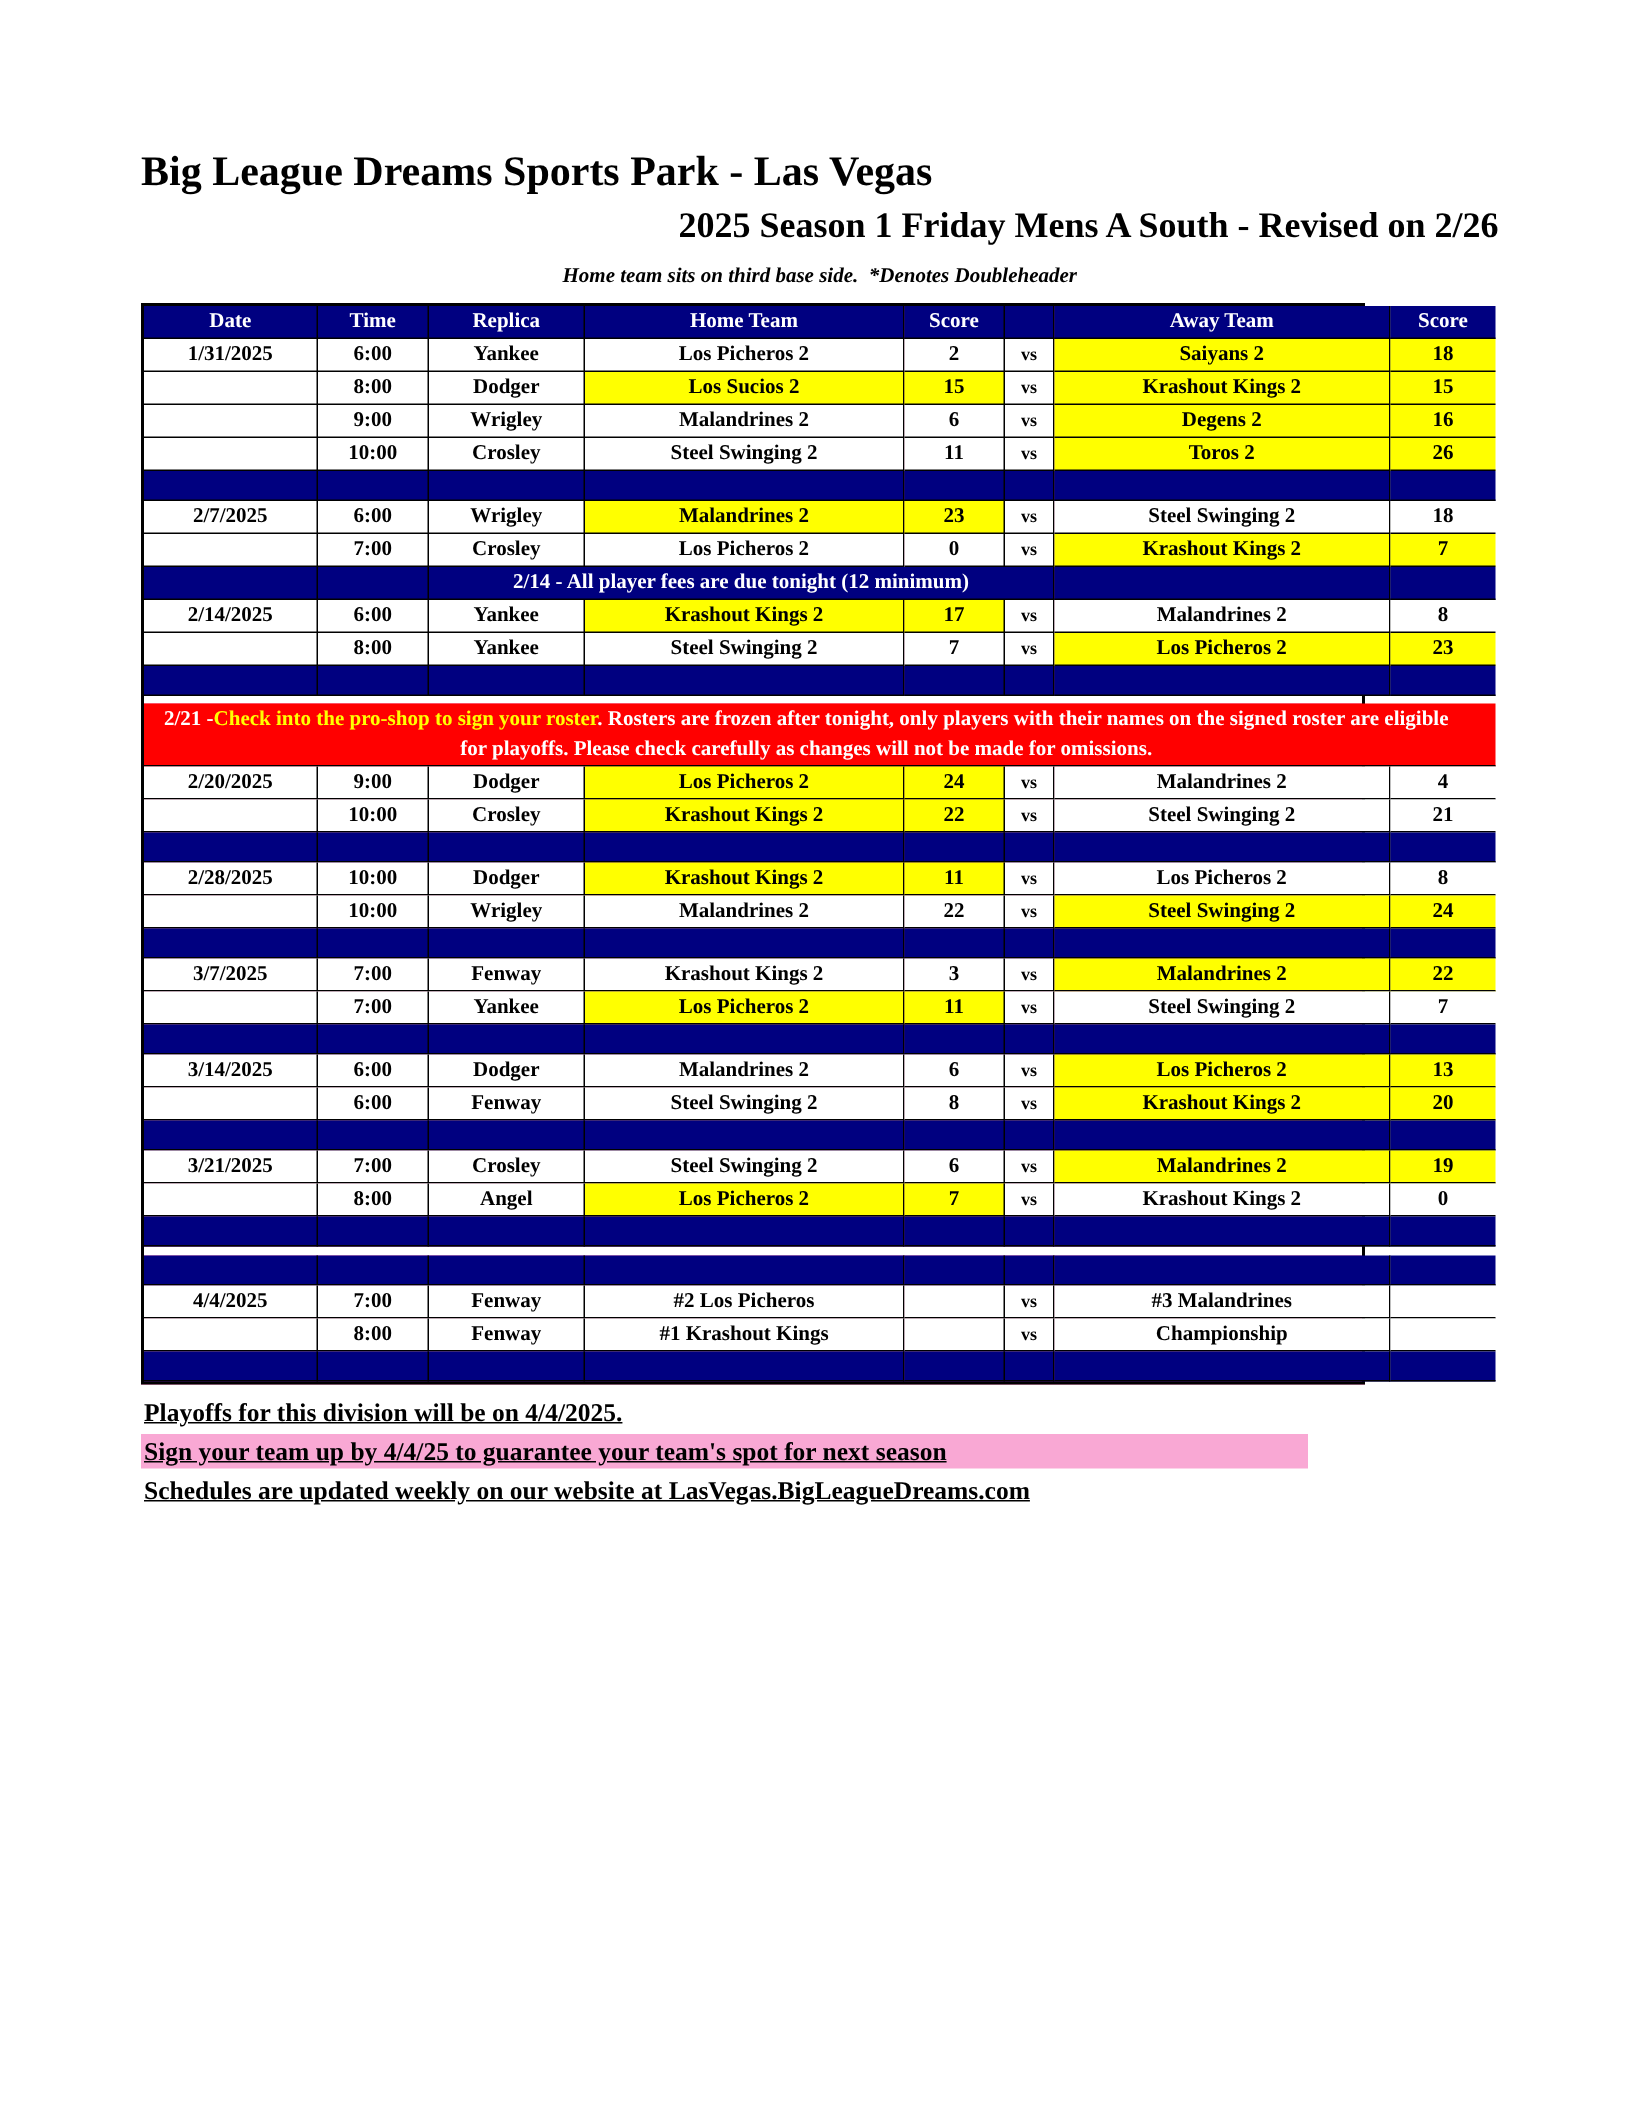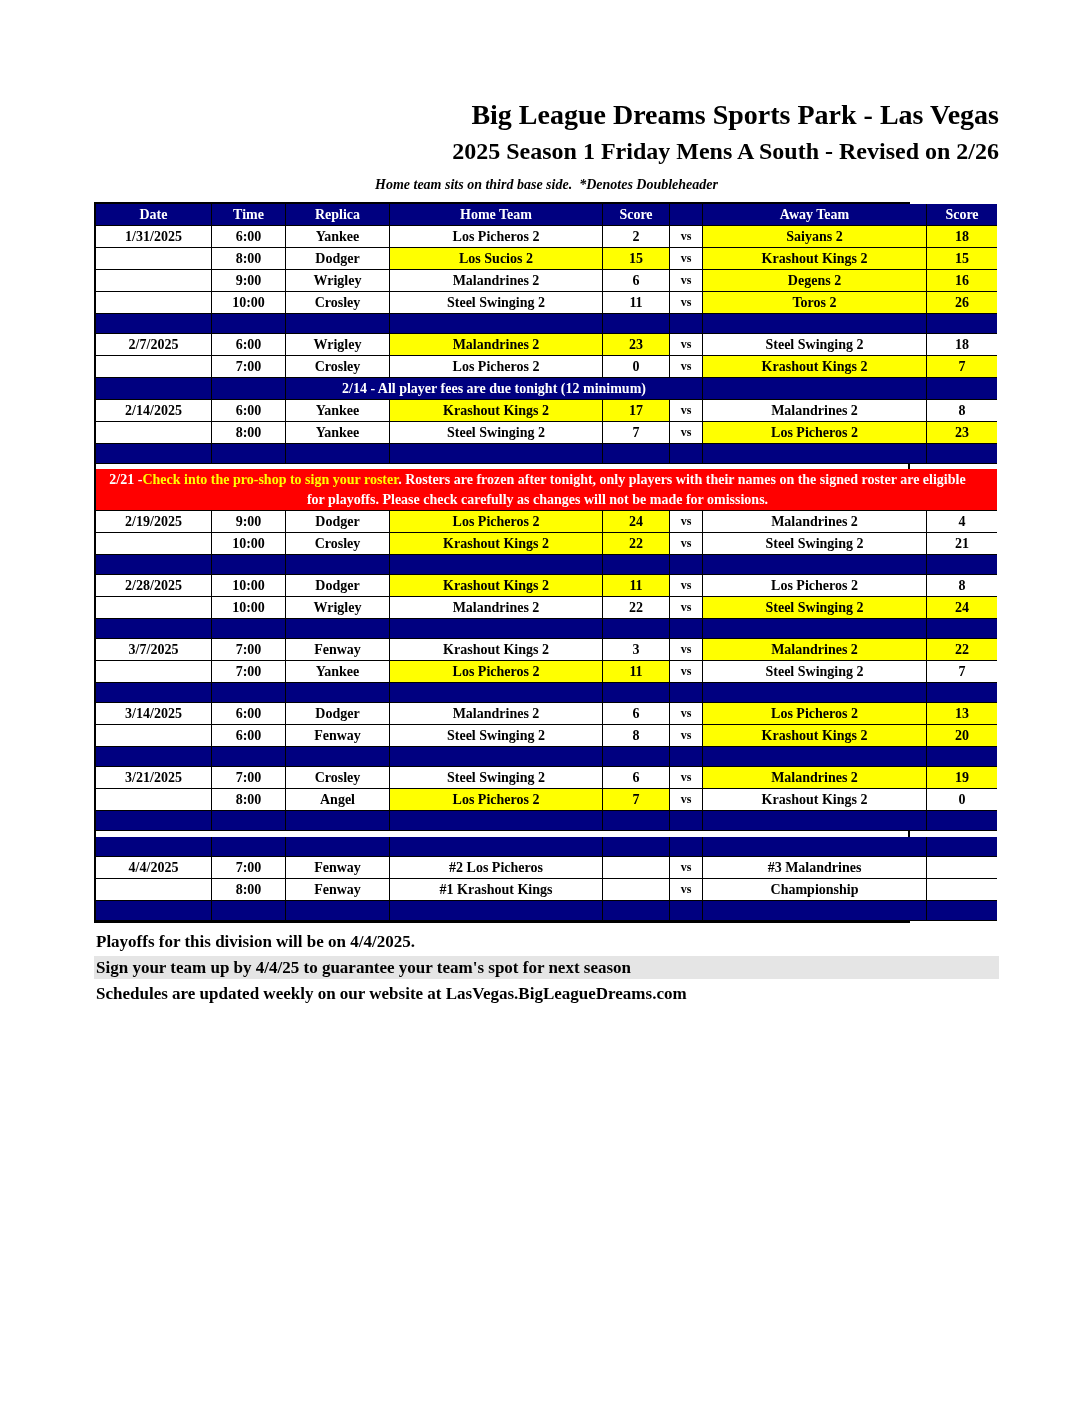--- a/index.html
+++ b/index.html
@@ -4,21 +4,21 @@
 <style>
   * { margin:0; padding:0; box-sizing:border-box; }
   html,body { background:#ffffff; }
   body {
     width:1088px; height:1408px; position:relative;
     font-family:"Liberation Serif","DejaVu Serif",serif;
     font-weight:bold; color:#000;
   }
   .content { position:absolute; left:94px; top:98px; width:905px; }
 
-  .page-title   { font-size:28px; text-align:right; line-height:34px; }
+  .page-title   { font-size:28px; text-align:left; line-height:34px; }
   .page-subtitle{ font-size:24px; text-align:right; line-height:26px; margin-top:6px; }
   .page-note    { font-size:14px; font-style:italic; text-align:center; line-height:18px;
                   margin-top:12px; margin-bottom:8px; white-space:pre-wrap; }
 
   .tbl { border:2px solid #000; width:816px; background:#ec4899; }
   .trow { display:grid; grid-template-columns:116px 74px 104px 213px 67px 33px 224px 70px; }
   .cell {
     height:22px; line-height:21px; font-size:14px; text-align:center;
     border-right:1px solid #000; border-bottom:1px solid #000;
     overflow:hidden; white-space:nowrap; background:#fff;
@@ -31,23 +31,23 @@
   .vs     { font-size:12px; }
   .gap-row { background:#ffffff; }
   .notice {
     grid-column:span 8; height:42px; line-height:20px; font-size:14px;
     background:#ff0000; color:#ffffff; text-align:center; white-space:normal;
     padding:1px 28px 0 10px; border-right:none;
   }
   .notice .yellow-text { color:#ffff00; background:transparent; }
   .notice .white-text  { color:#ffffff; }
 
-  .footer { margin-top:7px; }
+  .footer { margin-top:7px;text-decoration:underline; }
   .footer-line { font-size:17px; line-height:23px; margin-top:3px; padding-left:2px; }
-  .footer-line.hl { background:#e5e5e5; width:905px; }
+  .footer-line.hl { background:#f9a8d4; width:778px; }
 </style>
 </head>
 <body>
 
 <div class="content">
   <div class="page-title">Big League Dreams Sports Park - Las Vegas</div>
   <div class="page-subtitle">2025 Season 1 Friday Mens A South - Revised on 2/26</div>
   <div class="page-note">Home team sits on third base side.  *Denotes Doubleheader</div>
 
   <div class="tbl">
@@ -166,21 +166,21 @@
         <div class="cell navy"></div>
         <div class="cell navy"></div>
         <div class="cell navy"></div>
         <div class="cell navy last"></div>
       </div>
       <div class="trow gap-row" style="display: block; height: 5px;"></div>
       <div class="trow notice-row">
         <div class="cell notice"><span class="white-text">2/21 -</span><span class="yellow-text">Check into the pro-shop to sign your roster</span><span class="white-text">. Rosters are frozen after tonight, only players with their names on the signed roster are eligible for playoffs. Please check carefully as changes will not be made for omissions.</span></div>
       </div>
       <div class="trow game-row">
-        <div class="cell">2/19/2025</div>
+        <div class="cell">2/20/2025</div>
         <div class="cell">9:00</div>
         <div class="cell">Dodger</div>
         <div class="cell yellow">Los Picheros 2</div>
         <div class="cell yellow">24</div>
         <div class="cell vs">vs</div>
         <div class="cell">Malandrines 2</div>
         <div class="cell last">4</div>
       </div>
       <div class="trow game-row">
         <div class="cell"></div>

